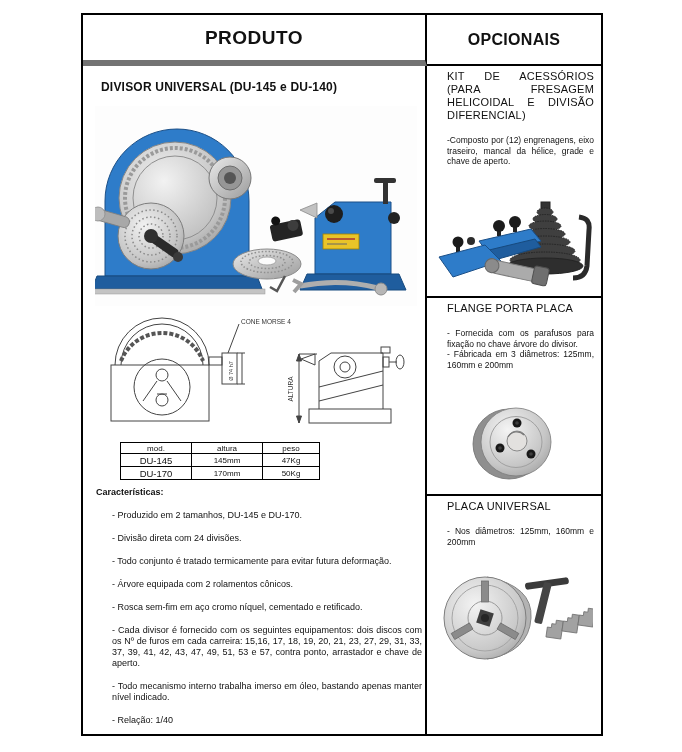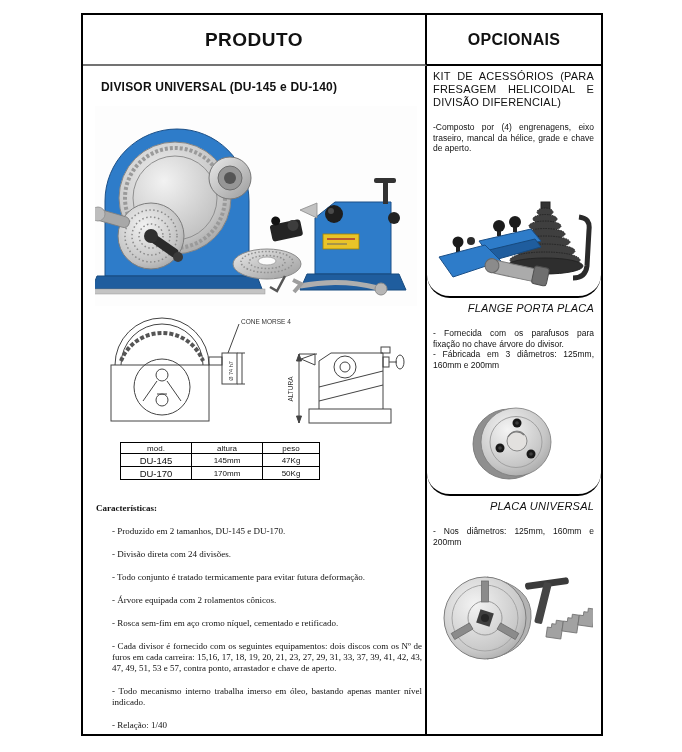--- a/index.html
+++ b/index.html
@@ -1,48 +1,48 @@
 <!DOCTYPE html>
 <html><head>
 <meta charset="utf-8">
 <style>
   html,body{margin:0;padding:0;background:#ffffff;}
   body{width:682px;height:752px;position:relative;font-family:"Liberation Sans",sans-serif;color:#111;}
   .frame{position:absolute;left:81px;top:13px;width:522px;height:723px;border:2px solid #000;
          box-sizing:border-box;display:grid;grid-template-columns:344px 1fr;grid-template-rows:51px 1fr;background:#fff;}
   .cell{box-sizing:border-box;}
-  .h-left{border-right:2px solid #000;border-bottom:2px solid #737373;display:flex;align-items:center;justify-content:center;}
+  .h-left{border-right:2px solid #000;border-bottom:6px solid #737373;display:flex;align-items:center;justify-content:center;}
   .h-right{border-bottom:2px solid #000;display:flex;align-items:center;justify-content:center;}
   .hdr-main{font-size:19px;font-weight:bold;letter-spacing:.5px;}
   .hdr-opc{font-size:16px;font-weight:bold;letter-spacing:.3px;}
   .b-left{border-right:2px solid #000;position:relative;overflow:hidden;}
   .b-right{display:flex;flex-direction:column;overflow:hidden;}
 
   .product-title{position:absolute;left:18px;top:14px;font-size:12px;font-weight:bold;letter-spacing:.2px;}
   .photo-wrap{position:absolute;left:12px;top:40px;}
   .tech-wrap{position:absolute;left:4px;top:243px;}
 
   .spec-table{position:absolute;left:37px;top:376px;border-collapse:collapse;font-size:8px;}
   .spec-table th,.spec-table td{border:1px solid #000;padding:0 17px;text-align:center;height:12px;}
   .spec-table th{font-weight:normal;height:10px;}
   .spec-table td:first-child{font-size:9.5px;width:36px;margin-left:21px;}
   .spec-table th:nth-child(2),.spec-table td:nth-child(2){width:36px;}
   .spec-table th:nth-child(3),.spec-table td:nth-child(3){width:22px;}
 
-  .chars{position:absolute;left:13px;top:437px;width:326px;font-size:9px;line-height:11px;font-family:Liberation Serif, serif;}
+  .chars{position:absolute;left:13px;top:421px;width:326px;font-size:9px;line-height:11px;}
   .chars .char-title{font-weight:bold;margin:0 0 12px 0;}
   .chars p{margin:0 0 12px 16px;}
   .chars p.just{text-align:justify;}
 
-  .opt-section{border-bottom:2px solid #000;box-sizing:border-box;position:relative;padding:4px 7px 0 6px;border-radius:23px;}
+  .opt-section{border-bottom:2px solid #000;box-sizing:border-box;position:relative;padding:4px 7px 0 20px;}
   .opt-section:last-child{border-bottom:none;flex:1;}
   .sec-kit{height:232px;}
   .sec-flange{height:198px;}
   .opt-title{font-size:11px;line-height:13px;margin:0;text-align:justify;letter-spacing:.2px;}
-  .opt-title.oneline{text-align:right;font-style:italic;}
+  .opt-title.oneline{text-align:left;}
   .opt-body{margin-top:13px;font-size:8.5px;line-height:10.5px;}
   .opt-body p{margin:0;text-align:justify;}
   .fig{position:absolute;left:0;right:0;display:flex;justify-content:center;}
   .fig-kit{bottom:3px;}
   .fig-flange{bottom:5px;}
   .fig-chuck{top:62px;}
 </style>
 </head>
 <body>
 
@@ -206,21 +206,21 @@
       <p class="just">- Todo mecanismo interno trabalha imerso em óleo, bastando apenas manter nível indicado.</p>
       <p>- Relação: 1/40</p>
     </div>
   </div>
 
   <div class="cell b-right">
 
     <div class="opt-section sec-kit">
       <p class="opt-title">KIT DE ACESSÓRIOS (PARA FRESAGEM HELICOIDAL E DIVISÃO DIFERENCIAL)</p>
       <div class="opt-body">
-        <p>-Composto por (4) engrenagens, eixo traseiro, mancal da hélice, grade e chave de aperto.</p>
+        <p>-Composto por (12) engrenagens, eixo traseiro, mancal da hélice, grade e chave de aperto.</p>
       </div>
       <div class="fig fig-kit">
         <svg width="162" height="94" viewBox="0 0 162 94">
 
           <g fill="#3f3f3f" stroke="#242424" stroke-width="1">
             <rect x="108" y="3" width="9" height="9" fill="#333"></rect>
             <ellipse cx="112" cy="13" rx="8" ry="4" stroke-dasharray="1.5,1"></ellipse>
             <ellipse cx="112" cy="20" rx="12" ry="4.5" stroke-dasharray="1.5,1"></ellipse>
             <ellipse cx="112" cy="27" rx="16" ry="5" stroke-dasharray="1.5,1"></ellipse>
             <ellipse cx="112" cy="35" rx="20" ry="5.5" stroke-dasharray="1.5,1"></ellipse>

